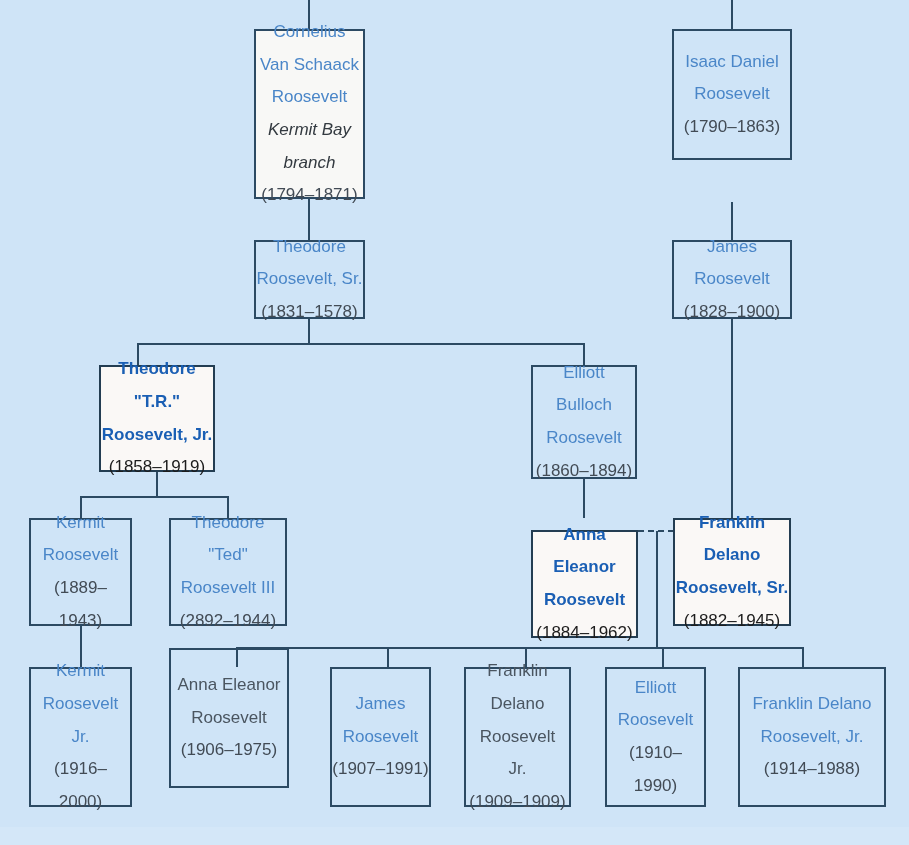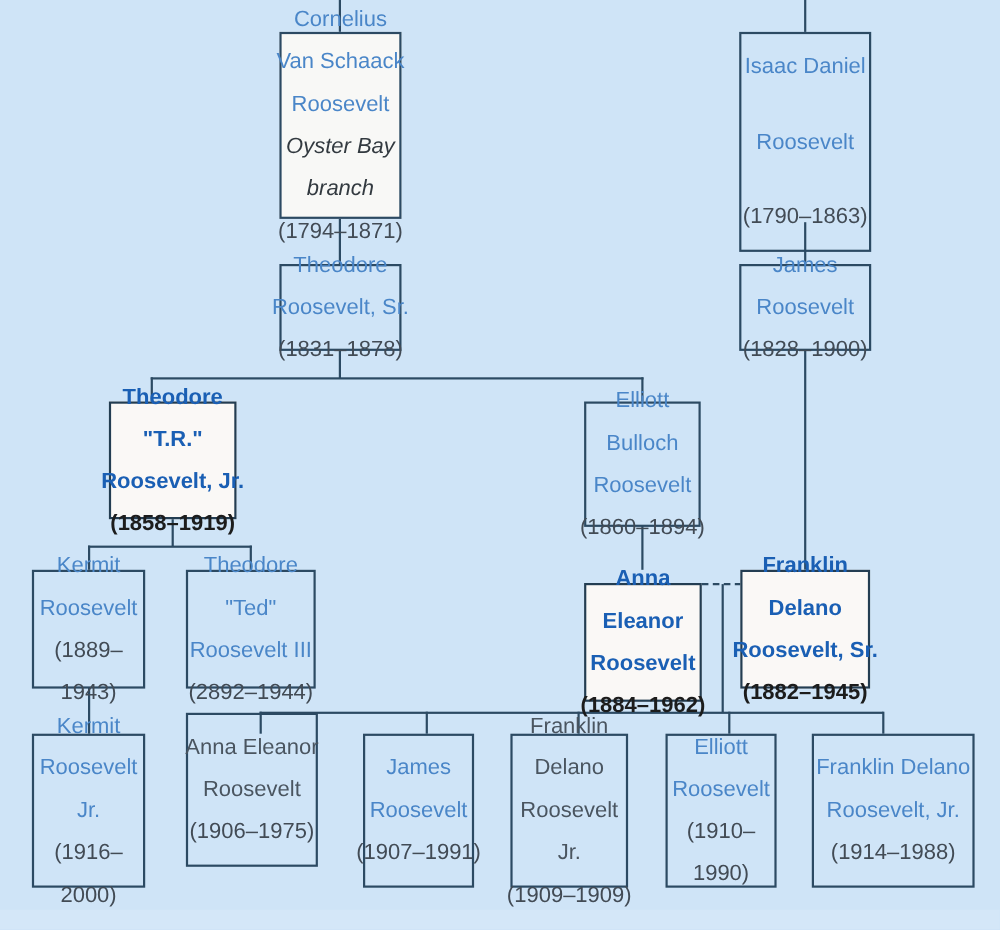--- a/index.html
+++ b/index.html
@@ -44,21 +44,21 @@
   .node {
     position: absolute;
     box-sizing: border-box;
     border: 2px solid #2c4a63;
     background: transparent;
     display: flex;
     flex-direction: column;
     align-items: center;
     justify-content: center;
     text-align: center;
-    font-size: 20px;
+    font-size: 17px;
     line-height: 1.92;
     color: #3d4b59;
     z-index: 2;
   }
   .node.filled {
     background: #f8f8f6;
   }
   .node.highlight {
     background: #faf8f6;
     border: 2.5px solid #1f3murky;
@@ -80,21 +80,21 @@
   }
   .node .ital {
     font-style: italic;
     color: #333a40;
   }
   .node .yr {
     color: #424b55;
   }
   .node.highlight .yr {
     color: #1c1c1c;
-    font-weight: bold;
+    font-weight: normal;
   }
 </style>
 </head>
 <body>
 
 <div id="tree">
 
   <div class="line v" style="left:308px; top:0px; height:29px;"></div>
   <div class="line v" style="left:731px; top:0px; height:29px;"></div>
 
@@ -125,35 +125,35 @@
   <div class="line v" style="left:236px; top:647px; height:20px;"></div>
   <div class="line v" style="left:387px; top:647px; height:20px;"></div>
   <div class="line v" style="left:525px; top:647px; height:20px;"></div>
   <div class="line v" style="left:662px; top:647px; height:20px;"></div>
   <div class="line v" style="left:802px; top:647px; height:20px;"></div>
 
   <div class="node filled" style="left:254px; top:29px; width:111px; height:170px;">
     <span class="ln link">Cornelius</span>
     <span class="ln link">Van Schaack</span>
     <span class="ln link">Roosevelt</span>
-    <span class="ln ital">Oyster Bay</span>
+    <span class="ln ital">Kermit Bay</span>
     <span class="ln ital">branch</span>
     <span class="ln yr">(1794–1871)</span>
   </div>
 
-  <div class="node" style="left:672px; top:29px; width:120px; height:200px;gap:30px;">
+  <div class="node" style="left:672px; top:29px; width:120px; height:131px;">
     <span class="ln link">Isaac Daniel</span>
     <span class="ln link">Roosevelt</span>
     <span class="ln yr">(1790–1863)</span>
   </div>
 
   <div class="node" style="left:254px; top:240px; width:111px; height:79px;">
     <span class="ln link">Theodore</span>
     <span class="ln link">Roosevelt, Sr.</span>
-    <span class="ln yr">(1831–1878)</span>
+    <span class="ln yr">(1831–1578)</span>
   </div>
 
   <div class="node" style="left:672px; top:240px; width:120px; height:79px;">
     <span class="ln link">James</span>
     <span class="ln link">Roosevelt</span>
     <span class="ln yr">(1828–1900)</span>
   </div>
 
   <div class="node highlight" style="left:99px; top:365px; width:116px; height:107px;">
     <span class="ln link">Theodore</span>

